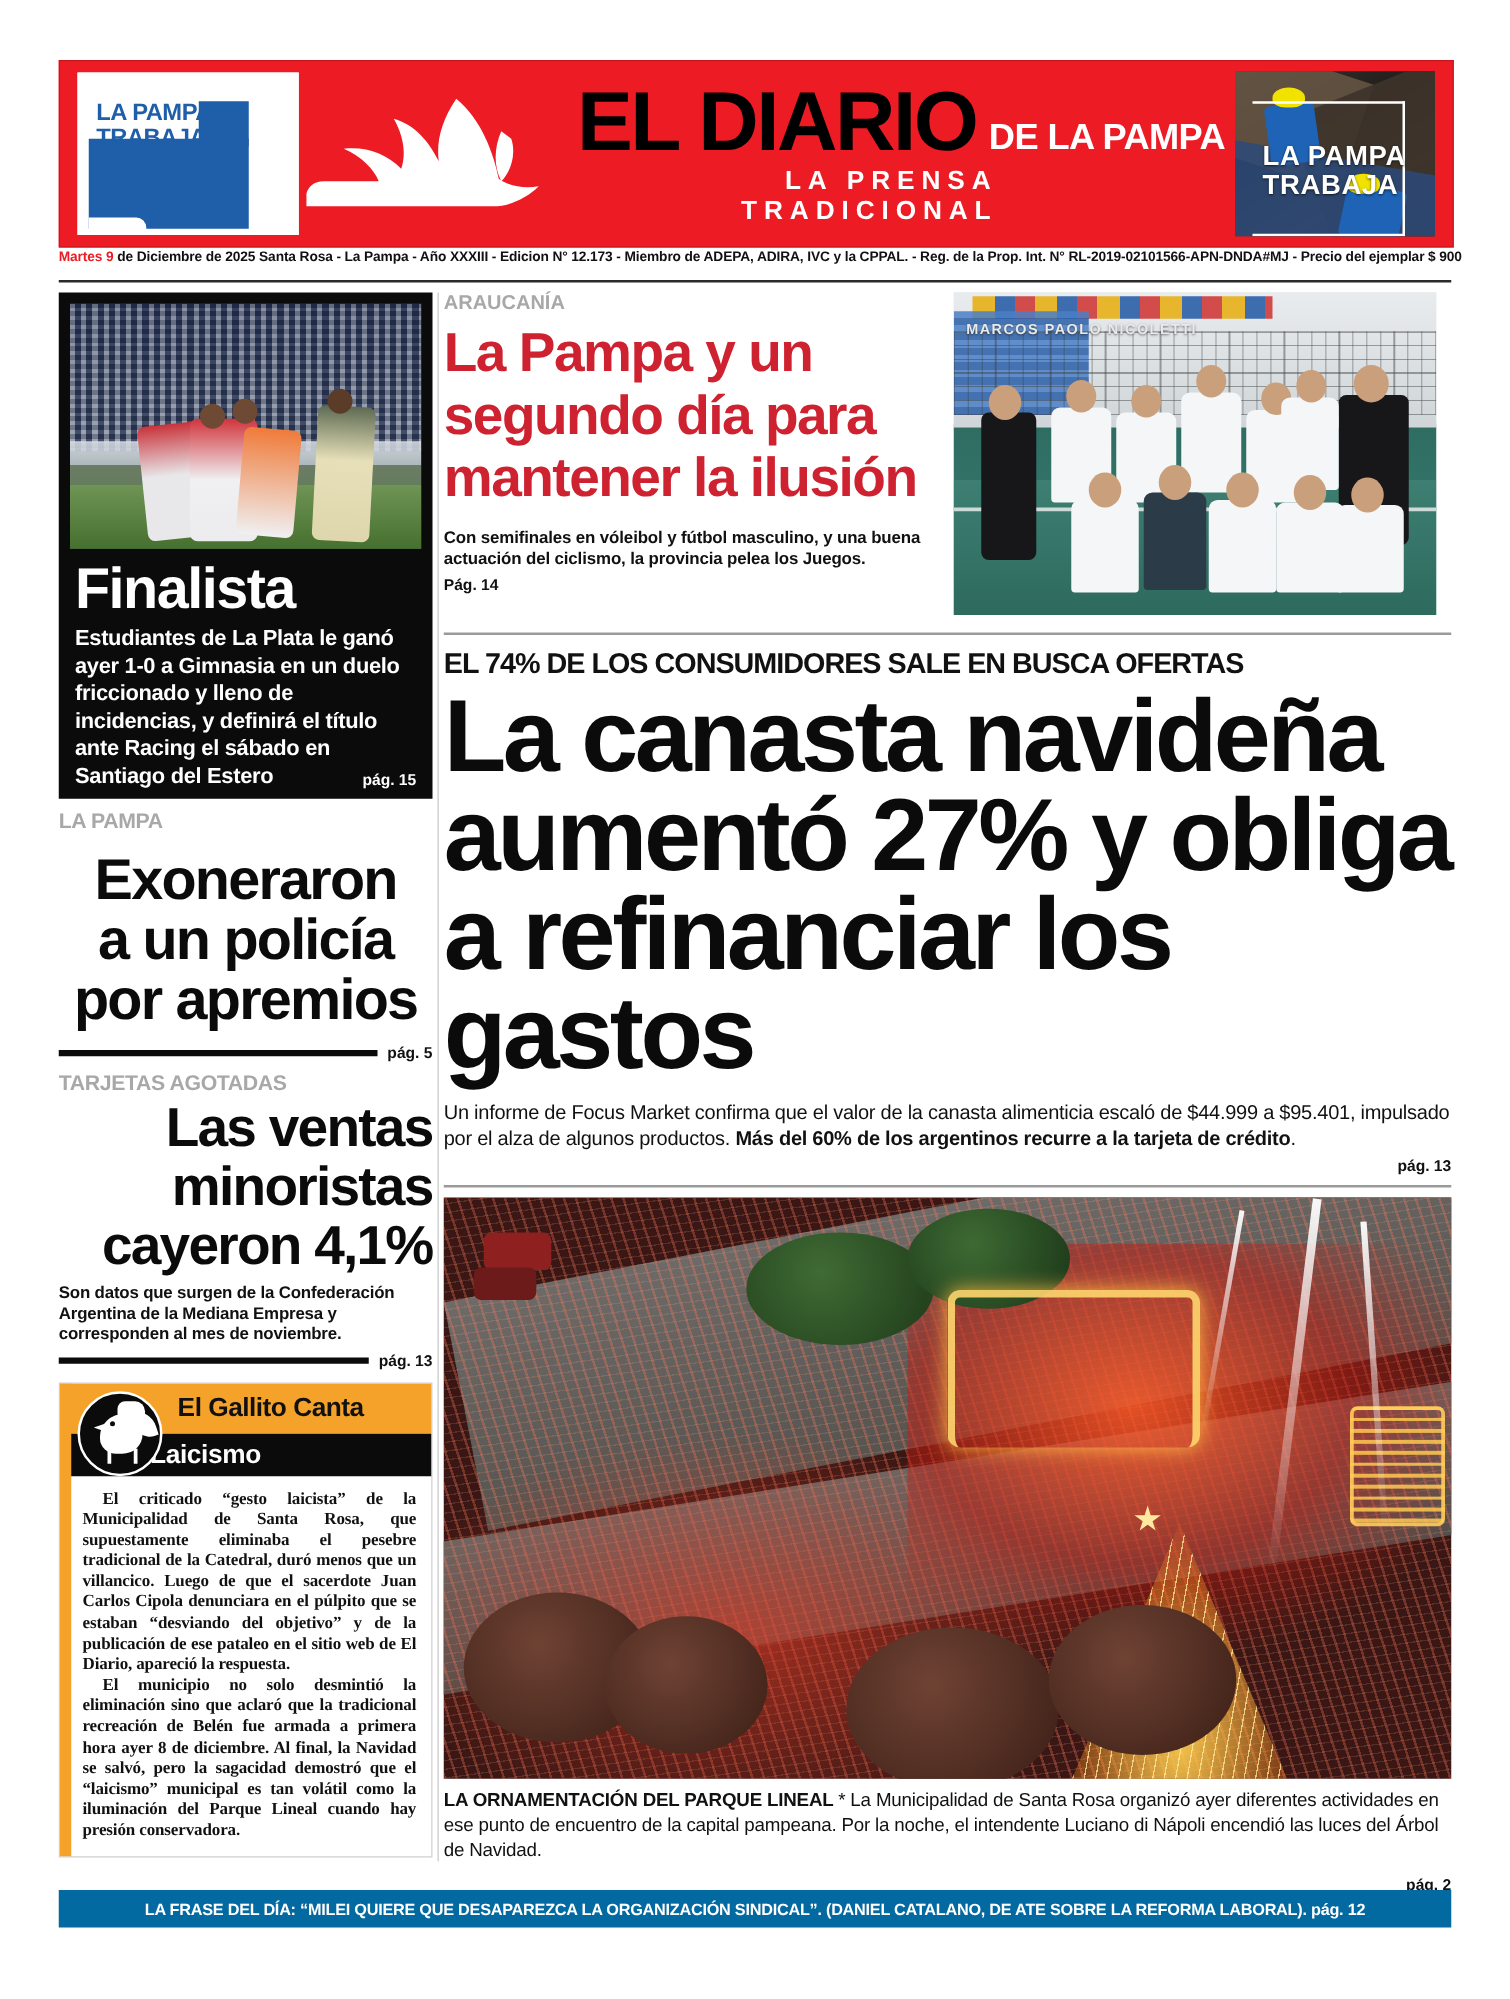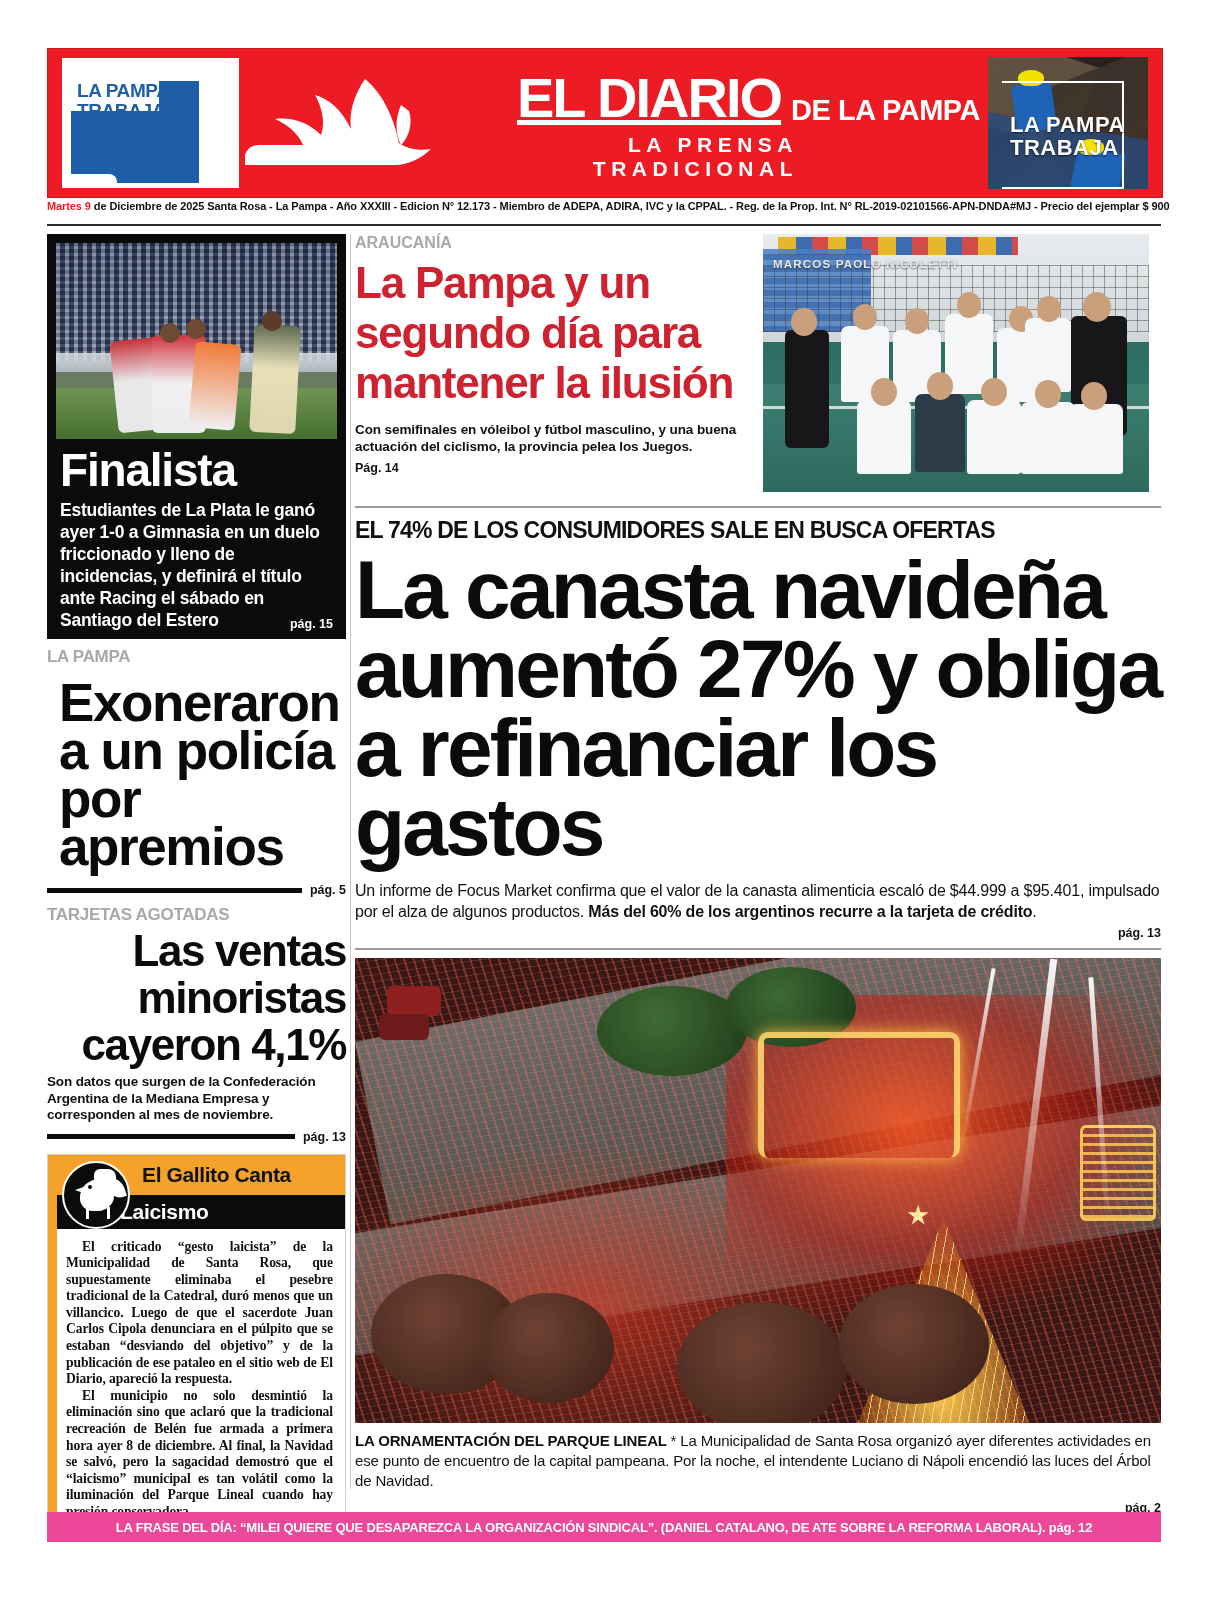--- a/index.html
+++ b/index.html
@@ -54,23 +54,22 @@
   .mh-title{
     flex:1;display:flex;flex-direction:column;justify-content:center;
     padding-left:4px;padding-right:8px;
   }
   .mh-title-row{
     display:flex;align-items:flex-end;justify-content:flex-end;
     gap:10px;
   }
   .mh-eldiario{
     font-family:"Liberation Sans", sans-serif;
-    font-weight:bold;font-size:56px;line-height:66px;color:#ffffff;
+    font-weight:bold;font-size:67px;line-height:66px;color:#000000;
     letter-spacing:-2px;
-    text-decoration:underline;
   }
   .mh-delapampa{
     font-weight:bold;font-size:29px;line-height:34px;color:#fff;
     letter-spacing:-0.5px;padding-bottom:4px;
   }
   .mh-sub{
     text-align:right;
     font-weight:bold;font-size:21px;color:#fff;
     letter-spacing:5.5px;padding-right:182px;margin-top:2px;
   }
@@ -157,21 +156,21 @@
   }
 
   
   .kicker{
     font-weight:bold;font-size:17px;letter-spacing:-0.3px;color:#a8a8a8;
     margin:8px 0 2px 0;text-transform:uppercase;
   }
   .story-hl{
     font-weight:bold;letter-spacing:-1.4px;color:#0b0b0b;
   }
-  .hl-exon{font-size:53px;line-height:48px;margin:12px;}
+  .hl-exon{font-size:46px;line-height:48px;margin:12px;text-align:center;}
   .hl-ventas{font-size:44px;line-height:47px;margin:0;text-align:right;}
   .story-deck{
     font-weight:bold;font-size:13.5px;line-height:16.5px;letter-spacing:-0.15px;margin-top:6px;
   }
   .rule-row{display:flex;align-items:center;gap:8px;margin-top:6px;}
   .rule-row .bar{flex:1;height:5px;background:#0b0b0b;}
   .rule-row .pag{font-weight:bold;font-size:12.5px;white-space:nowrap;}
 
   
   .gallito{
@@ -302,21 +301,21 @@
 
   .cap{
     font-weight:500;font-size:15px;line-height:20px;letter-spacing:-0.15px;margin-top:8px;
   }
   .cap b{font-weight:bold;}
   .cap-pag{text-align:right;font-weight:bold;font-size:12.5px;margin-top:10px;}
 
   
   .frase{
     position:absolute;left:47px;top:1512px;width:1114px;height:30px;
-    background:#ec4899;display:flex;align-items:center;justify-content:center;
+    background:#0369a1;display:flex;align-items:center;justify-content:center;
   }
   .frase-txt{
     font-weight:bold;font-size:13px;color:#fff;letter-spacing:-0.2px;white-space:nowrap;
   }
 </style>
 </head>
 <body>
 
 <div class="page">
 

